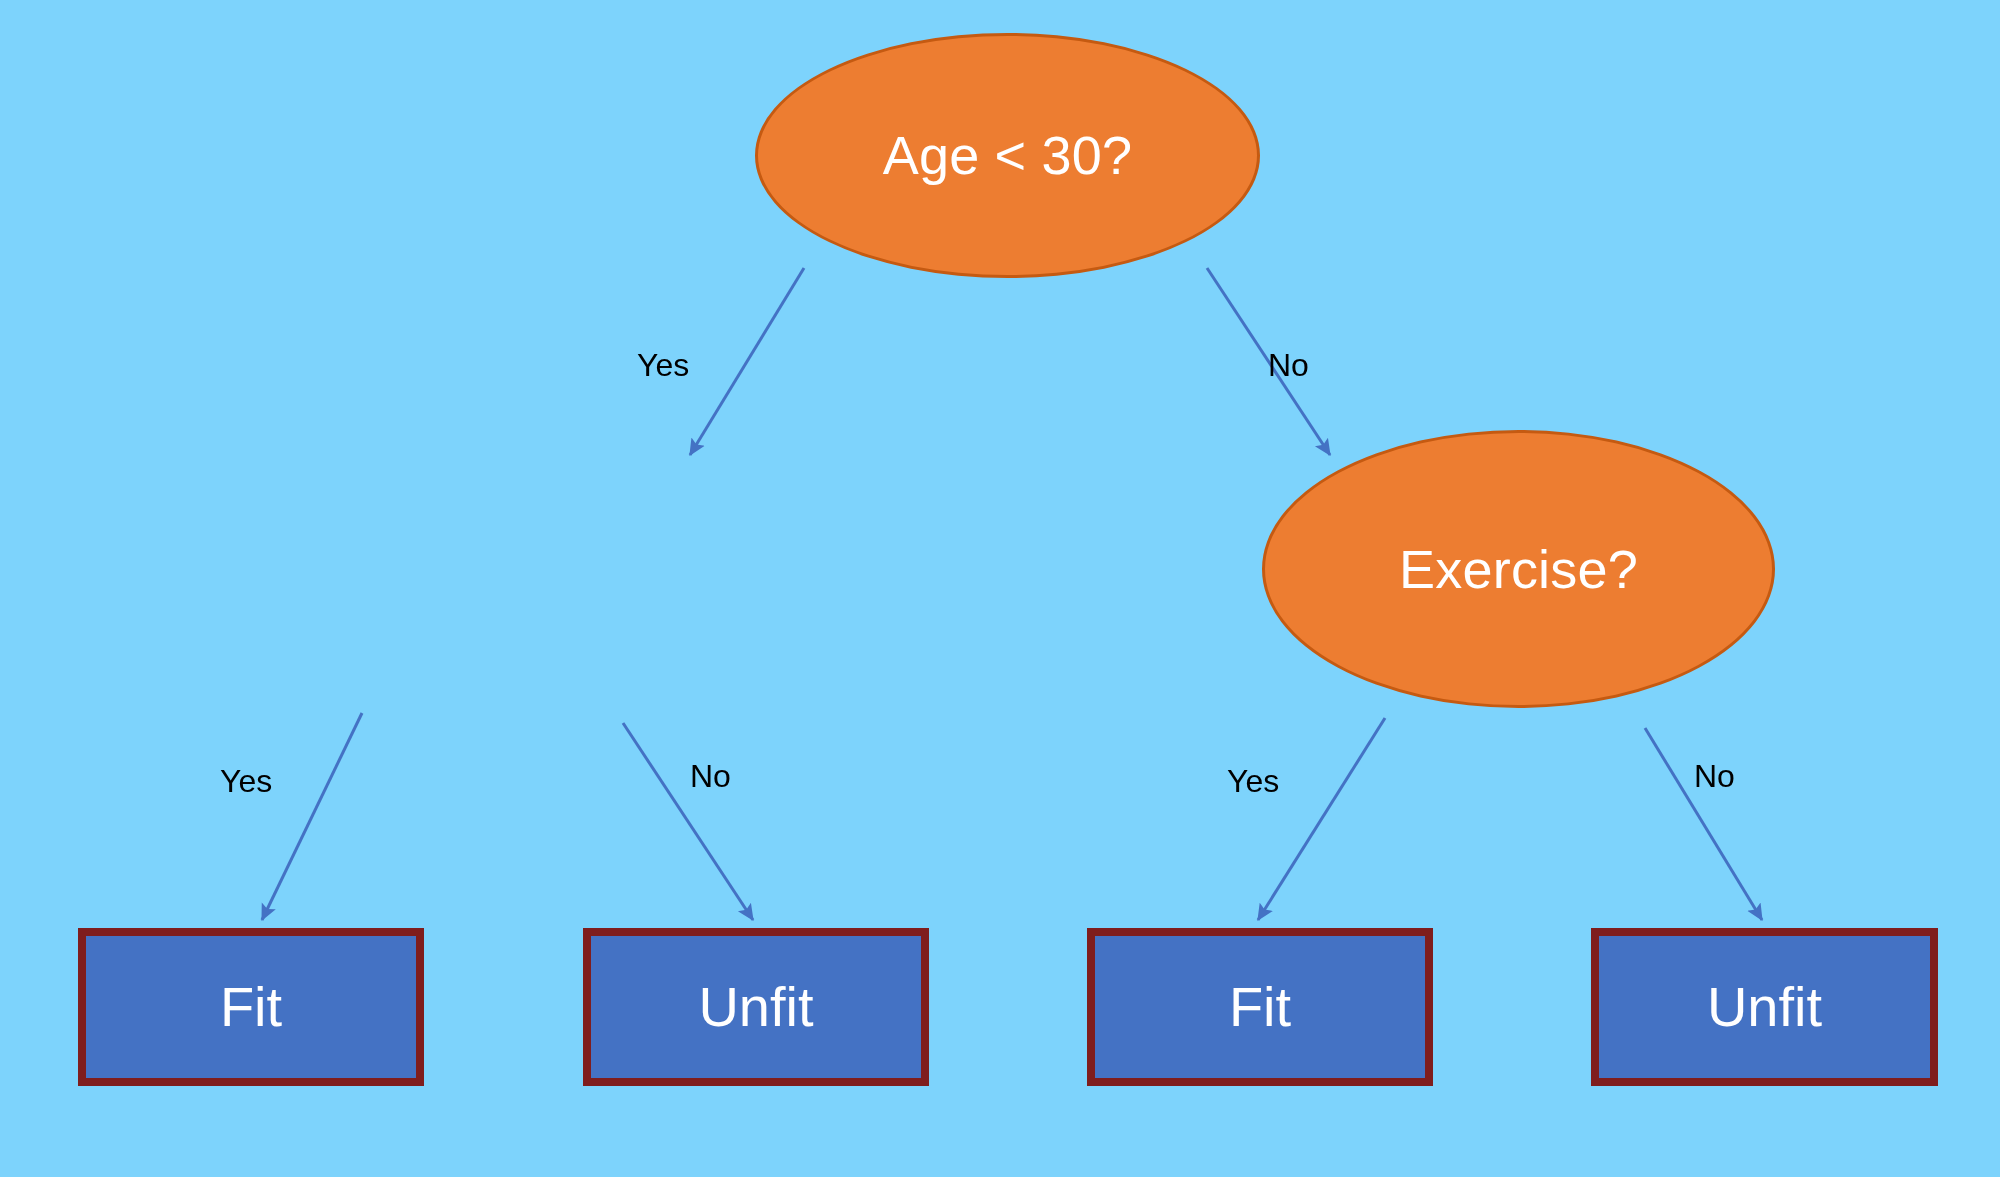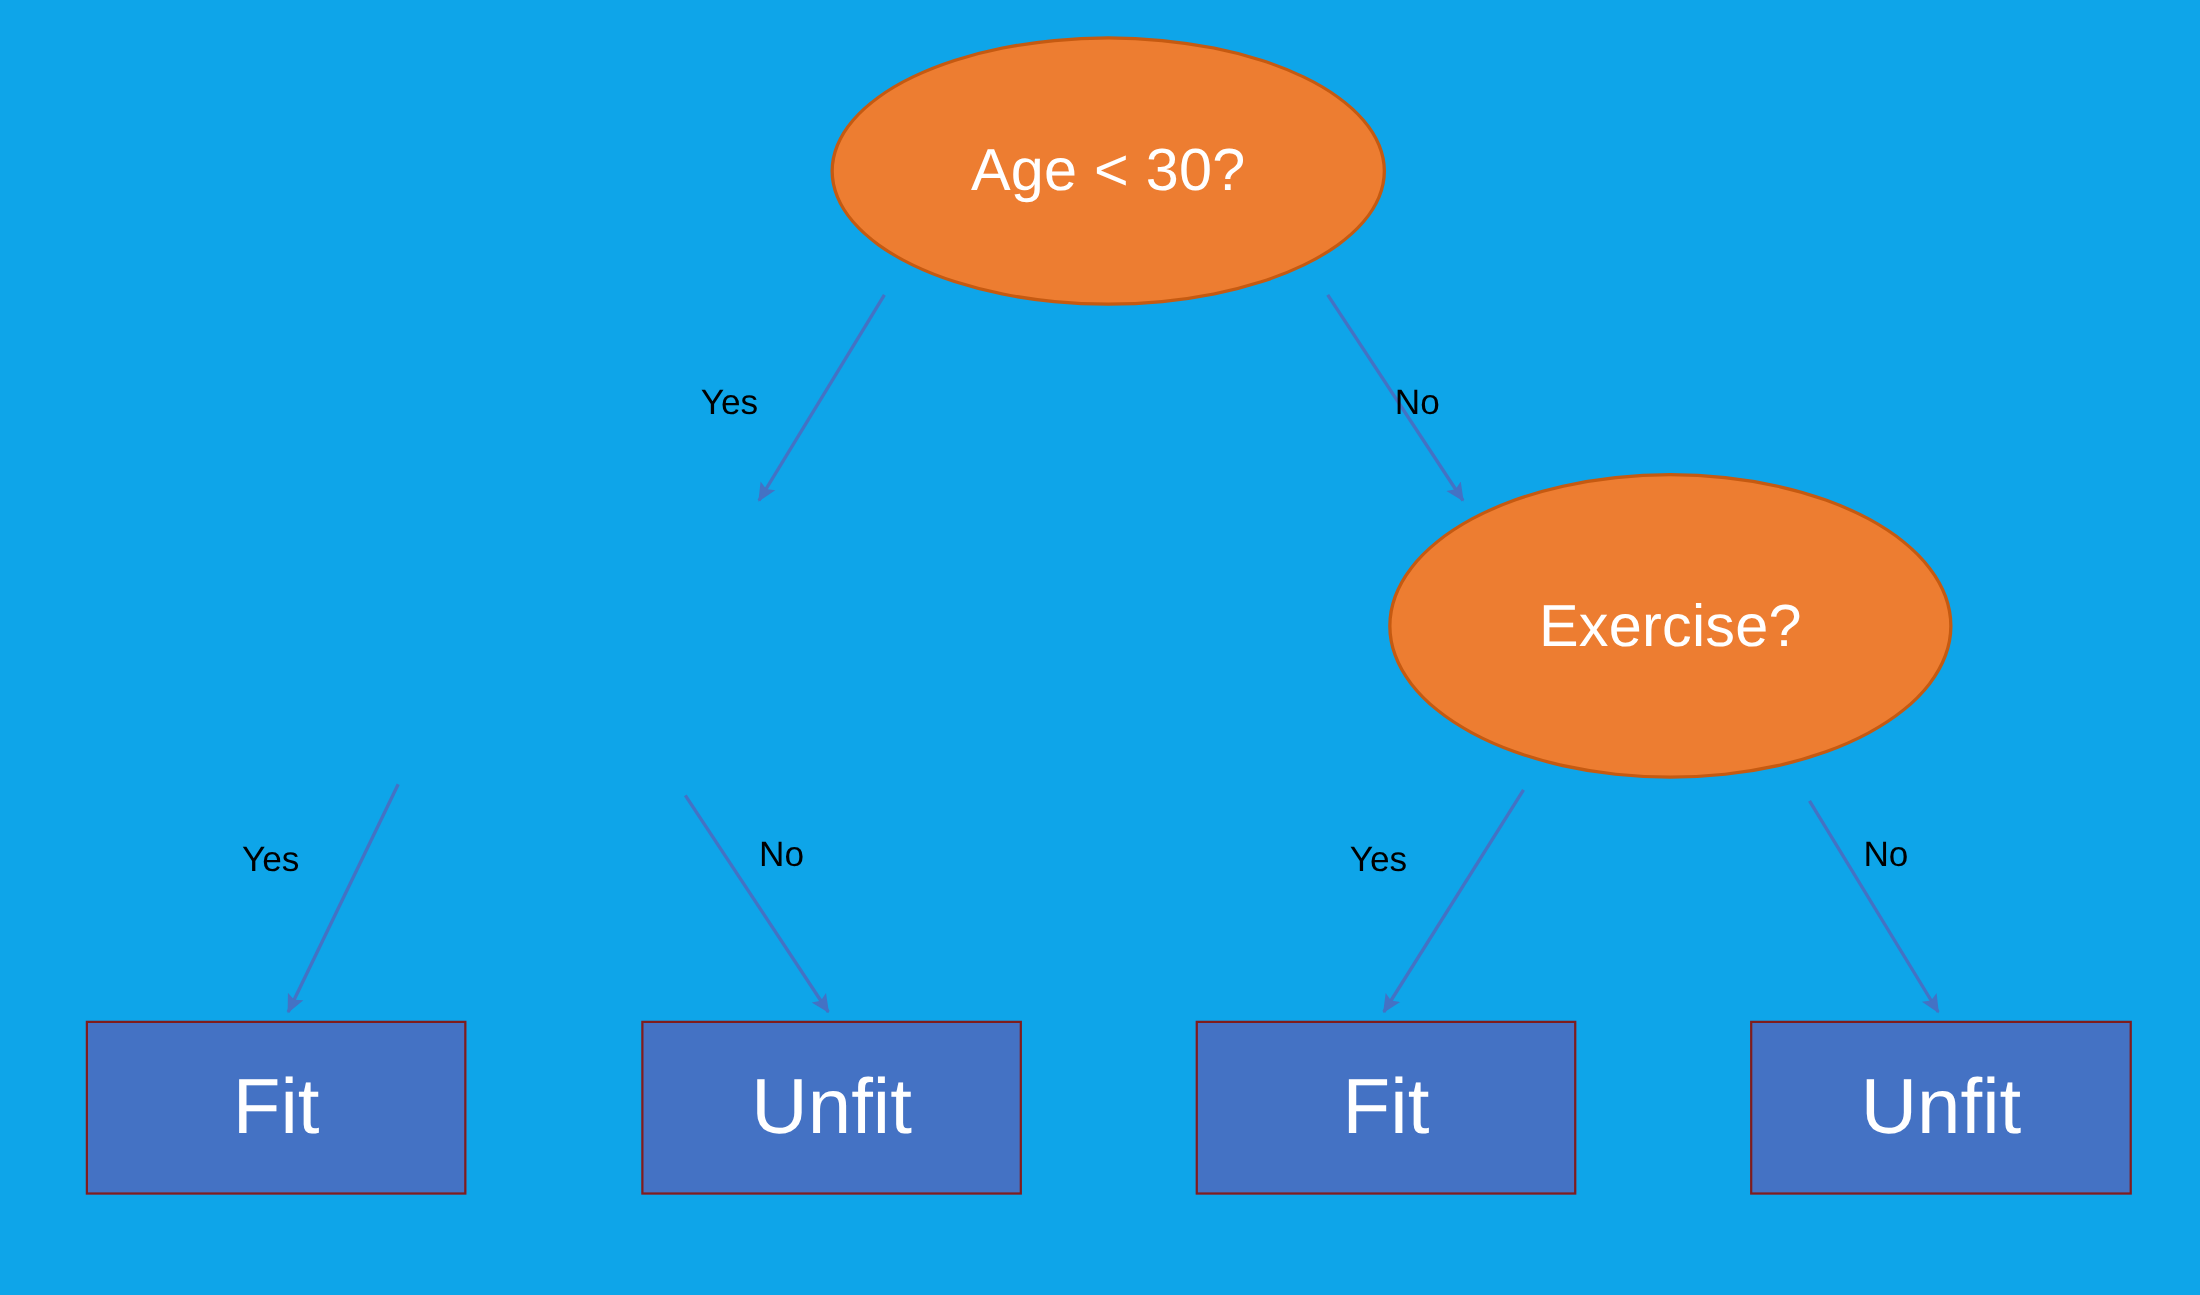--- a/index.html
+++ b/index.html
@@ -7,21 +7,21 @@
     padding: 0;
     background: #ffffff;
   }
   body {
     font-family: "Liberation Sans", sans-serif;
   }
   #canvas {
     position: relative;
     width: 2000px;
     height: 1177px;
-    background: #0ea5e9;
+    background: #7dd3fc;
     overflow: hidden;
   }
   #edge-layer {
     position: absolute;
     left: 0;
     top: 0;
     width: 2000px;
     height: 1177px;
     pointer-events: none;
   }
@@ -37,22 +37,22 @@
   }
   .node-decision {
     background: #ED7D31;
     border: 3px solid #C55A11;
     border-radius: 50%;
     font-size: 54px;
     letter-spacing: 0.2px;
   }
   .node-leaf {
     background: #4472C4;
-    border: 2px solid #7f1d1d;
-    font-size: 71px;
+    border: 8px solid #7f1d1d;
+    font-size: 56px;
   }
   .node-label {
     display: block;
     width: 100%;
     white-space: pre-line;
   }
   .edge-label {
     position: absolute;
     color: #000000;
     font-size: 32px;

